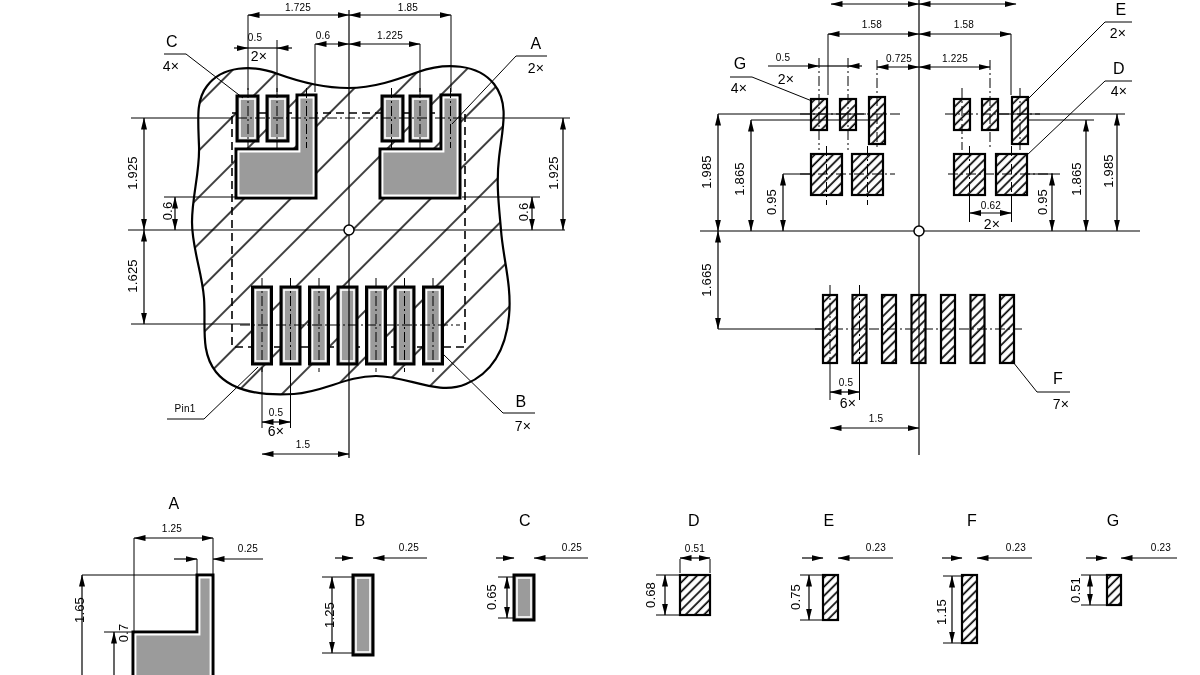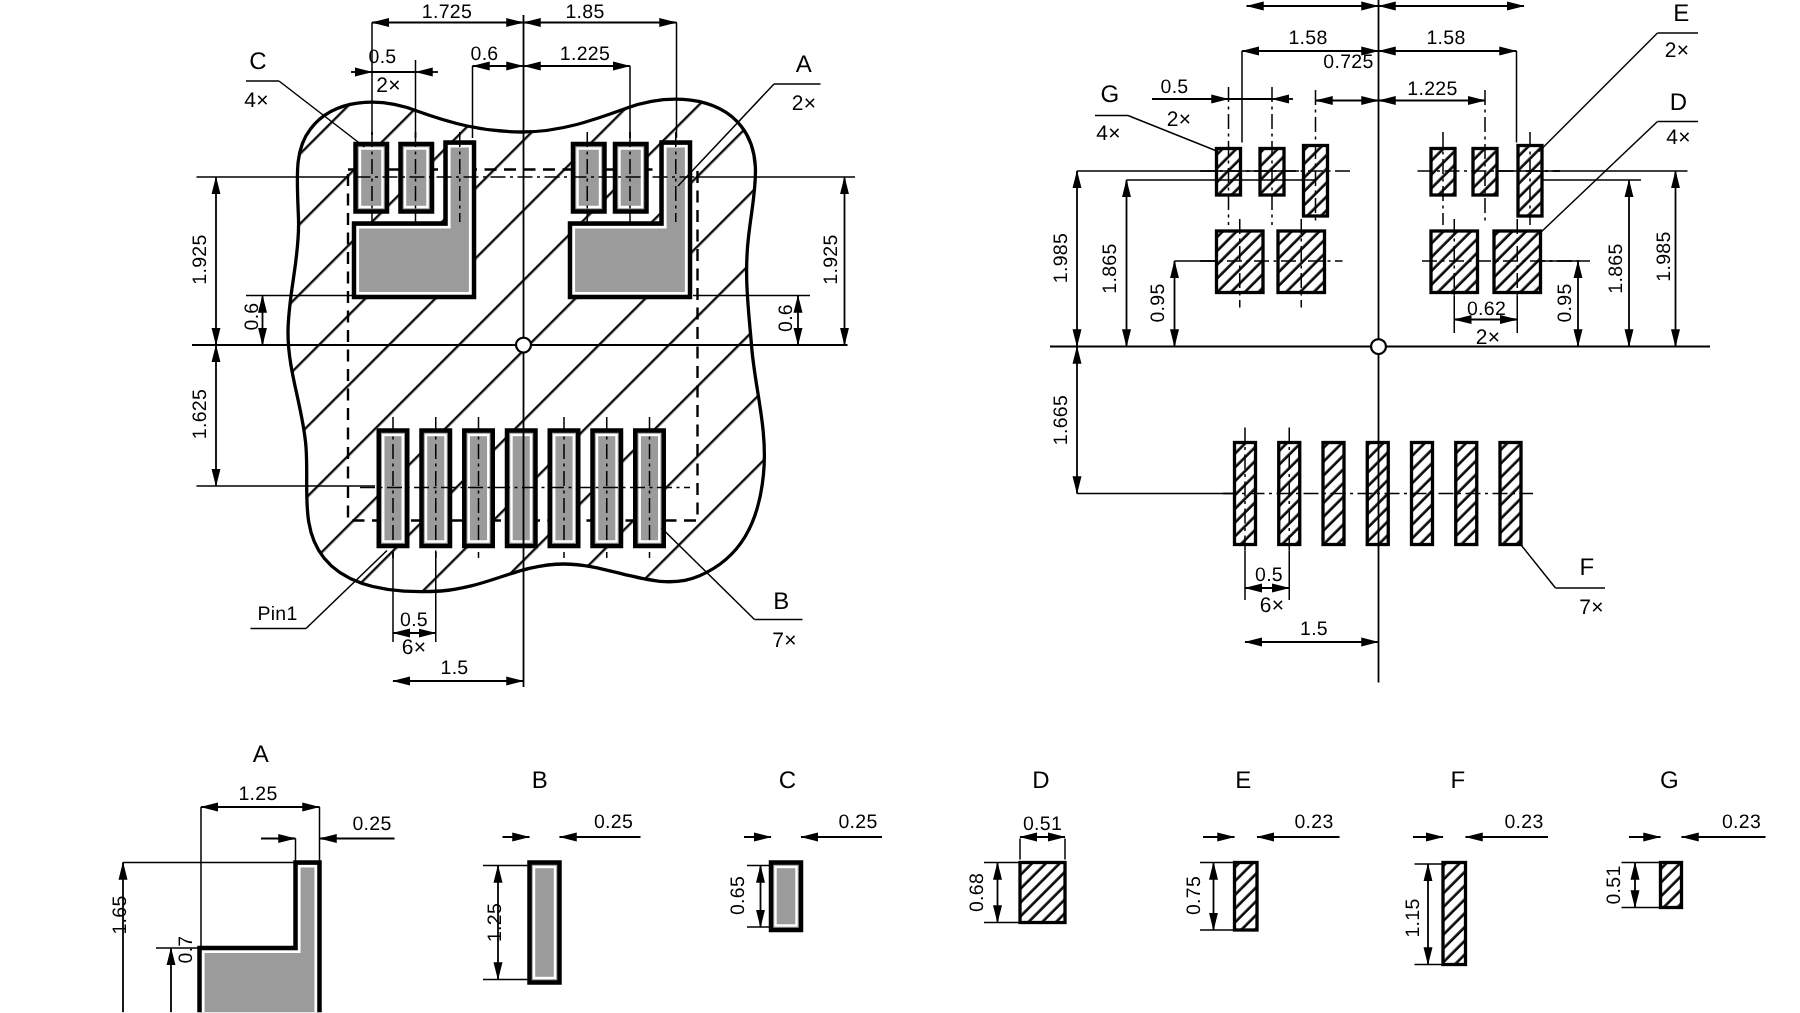--- a/index.html
+++ b/index.html
@@ -1,19 +1,19 @@
 <!DOCTYPE html>
 <html><head>
 <meta charset="utf-8">
 <style>
   html,body{margin:0;padding:0;background:#fff;}
   .page{position:relative;width:1200px;height:675px;background:#fff;overflow:hidden;
         font-family:"Liberation Sans",sans-serif;color:#000;}
   svg.lw{position:absolute;left:0;top:0;}
-  .t{position:absolute;font-size:13px;line-height:14px;white-space:nowrap;
+  .t{position:absolute;font-size:10px;line-height:14px;white-space:nowrap;
      transform:translate(-50%,-50%);letter-spacing:.2px;}
   .tv{position:absolute;font-size:13px;line-height:14px;white-space:nowrap;
      transform:translate(-50%,-50%) rotate(-90deg);letter-spacing:.2px;}
   .lbl{font-size:16px;}
   .cnt{font-size:14px;}
 </style>
 </head>
 <body>
 
 <div class="page">
@@ -306,21 +306,21 @@
     <line x1="800" y1="575" x2="823" y2="575"></line>
         <line x1="800" y1="620" x2="838" y2="620"></line>
     <line x1="943" y1="576" x2="962" y2="576"></line>
         <line x1="943" y1="643" x2="962" y2="643"></line>
     <line x1="1081" y1="575" x2="1107" y2="575"></line>
         <line x1="1081" y1="605" x2="1107" y2="605"></line>
   </g>
 </svg>
 
 <div class="t" style="left:298px;top:8px">1.725</div>
-<div class="t" style="left:390px;top:8px">1.85</div>
+<div class="t" style="left:408px;top:8px">1.85</div>
 <div class="t" style="left:255px;top:38px">0.5</div>
 <div class="t cnt" style="left:259px;top:56px">2×</div>
 <div class="t" style="left:323px;top:36px">0.6</div>
 <div class="t" style="left:390px;top:36px">1.225</div>
 <div class="t lbl" style="left:172px;top:42px">C</div>
 <div class="t cnt" style="left:171px;top:66px">4×</div>
 <div class="t lbl" style="left:536px;top:44px">A</div>
 <div class="t cnt" style="left:536px;top:68px">2×</div>
 <div class="tv" style="left:133px;top:173px">1.925</div>
 <div class="tv" style="left:168px;top:211px">0.6</div>
@@ -331,21 +331,21 @@
 <div class="t" style="left:276px;top:413px">0.5</div>
 <div class="t cnt" style="left:276px;top:431px">6×</div>
 <div class="t" style="left:303px;top:445px">1.5</div>
 <div class="t lbl" style="left:521px;top:402px">B</div>
 <div class="t cnt" style="left:523px;top:426px">7×</div>
 
 <div class="t" style="left:872px;top:25px">1.58</div>
 <div class="t" style="left:964px;top:25px">1.58</div>
 <div class="t" style="left:783px;top:58px">0.5</div>
 <div class="t cnt" style="left:786px;top:79px">2×</div>
-<div class="t" style="left:899px;top:41px">0.725</div>
+<div class="t" style="left:899px;top:59px">0.725</div>
 <div class="t" style="left:955px;top:59px">1.225</div>
 <div class="t lbl" style="left:740px;top:64px">G</div>
 <div class="t cnt" style="left:739px;top:88px">4×</div>
 <div class="t lbl" style="left:1121px;top:10px">E</div>
 <div class="t cnt" style="left:1118px;top:33px">2×</div>
 <div class="t lbl" style="left:1119px;top:69px">D</div>
 <div class="t cnt" style="left:1119px;top:91px">4×</div>
 <div class="tv" style="left:707px;top:172px">1.985</div>
 <div class="tv" style="left:740px;top:179px">1.865</div>
 <div class="tv" style="left:772px;top:202px">0.95</div>

